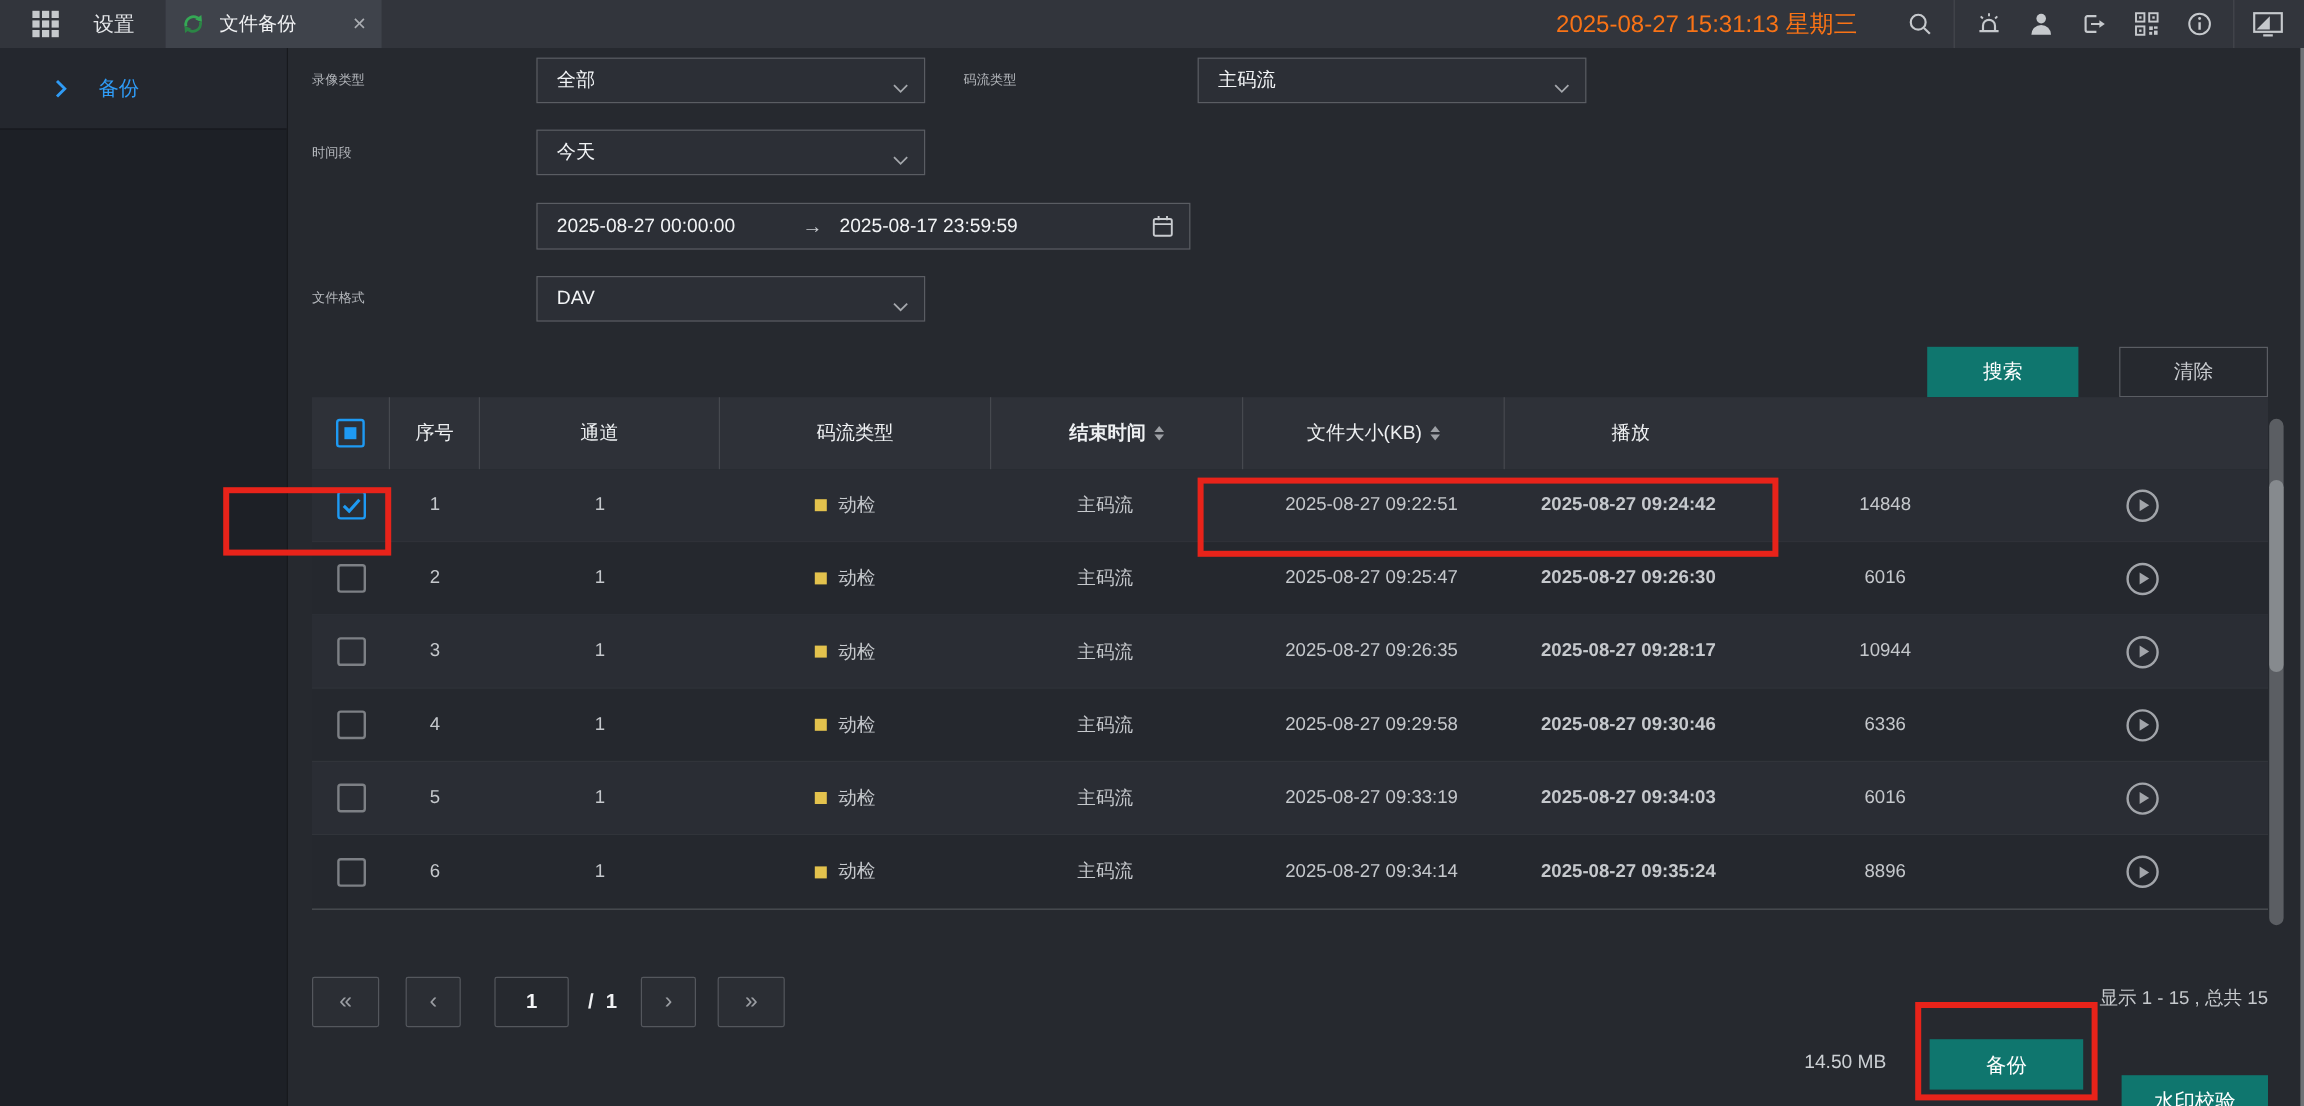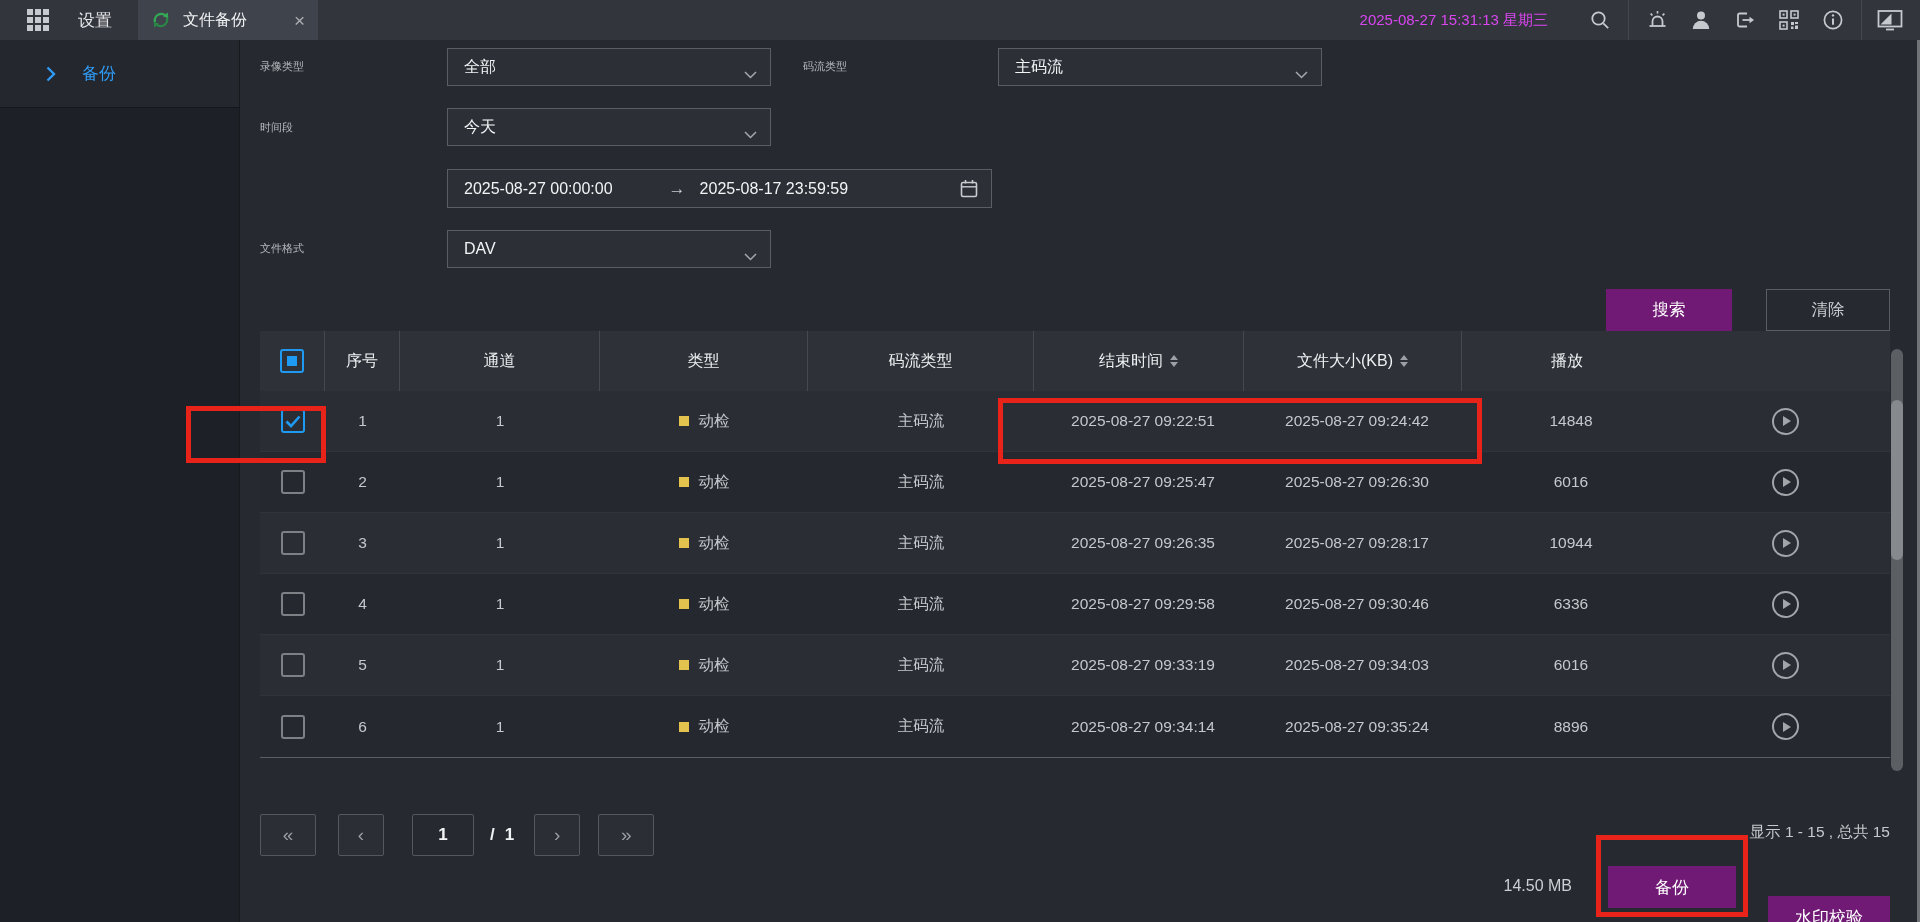--- a/index.html
+++ b/index.html
@@ -7,61 +7,61 @@
   body { position:relative; background:#26292f; font-family:"Liberation Sans","DejaVu Sans",sans-serif; color:#c5c8cc; }
 
   
   .topbar { position:absolute; left:0; top:0; width:1920px; height:40px; background:#32353c; display:flex; align-items:center; z-index:5; }
   .grid-icon { margin-left:26px; display:flex; }
   .menu-label { margin-left:28px; color:#e4e6e9; font-size:17px; }
   .tab { margin-left:26px; height:40px; width:180px; background:#3f434b; display:flex; align-items:center; padding:0 13px; }
   .tab .tab-title { color:#f1f2f4; font-size:16px; margin-left:12px; white-space:nowrap; }
   .tab .tab-close { margin-left:auto; color:#aaadb2; font-size:19px; line-height:1; cursor:default; }
   .topbar .spacer { flex:1; }
-  .clock { color:#d946ef; font-size:15px; white-space:nowrap;margin-left:23px; }
+  .clock { color:#f97316; font-size:20px; white-space:nowrap;margin-left:23px; }
   .tb-ico { width:44px; height:40px; display:flex; align-items:center; justify-content:center; }
   .tb-div { width:1px; height:40px; background:#45484e; margin:0 6px; }
   .tb-ico svg { display:block; }
 
   
   .sidebar { position:absolute; left:0; top:40px; width:240px; height:882px; background:#1d2026; border-right:1px solid #17191d; }
   .side-item { height:68px; background:#24272e; border-bottom:1px solid #15171b; display:flex; align-items:center; padding-left:46px; }
   .side-item .side-label { color:#2f9bf5; font-size:17px; margin-left:26px; }
 
   
   .flabel { position:absolute; color:#b4b7bc; font-size:11px; }
   .sel { position:absolute; height:38px; background:#2c2f36; border:1px solid #5a5d63; display:flex; align-items:center; padding:0 16px; color:#f2f4f6; font-size:16px; cursor:default; }
   .sel .chev { position:absolute; right:13px; top:16px; }
   .daterange { position:absolute; left:447px; top:169px; width:545px; height:39px; background:#2c2f36; border:1px solid #5a5d63; display:flex; align-items:center; color:#f2f4f6; font-size:16px; }
   .daterange .dt { margin-left:16px; }
   .daterange .dt-arrow { margin:0 14px 0 56px; color:#c9ccd0; font-size:17px; }
   .daterange .cal { margin-left:auto; margin-right:13px; display:flex; }
 
-  .btn-primary { position:absolute; background:#701a75; color:#ffffff; font-size:16.5px; border:none; display:flex; align-items:center; justify-content:center; cursor:default; }
+  .btn-primary { position:absolute; background:#0f766e; color:#ffffff; font-size:16.5px; border:none; display:flex; align-items:center; justify-content:center; cursor:default; }
   .btn-ghost { position:absolute; background:transparent; color:#c9ccd0; font-size:16.5px; border:1px solid #5a5d63; display:flex; align-items:center; justify-content:center; cursor:default; }
 
   
   .table { position:absolute; left:260px; top:331px; width:1630px; }
   .thead { display:flex; height:60px; background:#2e3138; }
   .th { display:flex; align-items:center; justify-content:center; color:#eef0f2; font-size:16px; border-right:1px solid #46494f; height:60px; }
   .th:last-child { border-right:none; }
   .tbody { border-bottom:1px solid #5a5d62; }
   .tr { display:flex; height:61px; align-items:center; border-bottom:1px solid #31343a; }
   .tr:last-child { border-bottom:none; }
   .tr.odd { background:#2a2d34; }
   .tr.even { background:#25282e; }
   .td { display:flex; align-items:center; justify-content:center; font-size:15.5px; color:#c5c8cc; height:61px; }
 
   .c-check { width:65px; }
   .c-seq   { width:75px; }
   .c-chan  { width:200px; }
   .c-type  { width:208px; }
   .c-stream{ width:226px; }
   .c-start { width:218px; }
-  .c-end   { width:210px; }
+  .c-end   { width:210px;font-weight:bold; }
   .c-size  { width:218px; }
   .c-play  { width:210px; }
 
   .sort { display:inline-flex; flex-direction:column; gap:2px; margin-left:7px; }
   .sort i { width:0; height:0; border-left:4px solid transparent; border-right:4px solid transparent; }
   .sort .up { border-bottom:5px solid #9da0a5; }
   .sort .down { border-top:5px solid #9da0a5; }
 
   .cb { width:24px; height:24px; border:2px solid #7d8085; border-radius:3px; display:flex; align-items:center; justify-content:center; background:transparent; }
   .cb.indet { border-color:#1e9af3; }
@@ -284,23 +284,20 @@
   <div class="thead">
     <div class="th c-check">
         <span class="cb indet"></span>
       </div>
     <div class="th c-seq">
         <span>序号</span>
       </div>
     <div class="th c-chan">
         <span>通道</span>
       </div>
-    <div class="th c-type">
-        <span>类型</span>
-      </div>
     <div class="th c-stream">
         <span>码流类型</span>
       </div>
     <div class="th c-end">
         <span>结束时间</span>
         <span class="sort">
           <i class="up"></i>
           <i class="down"></i>
         </span>
       </div>

